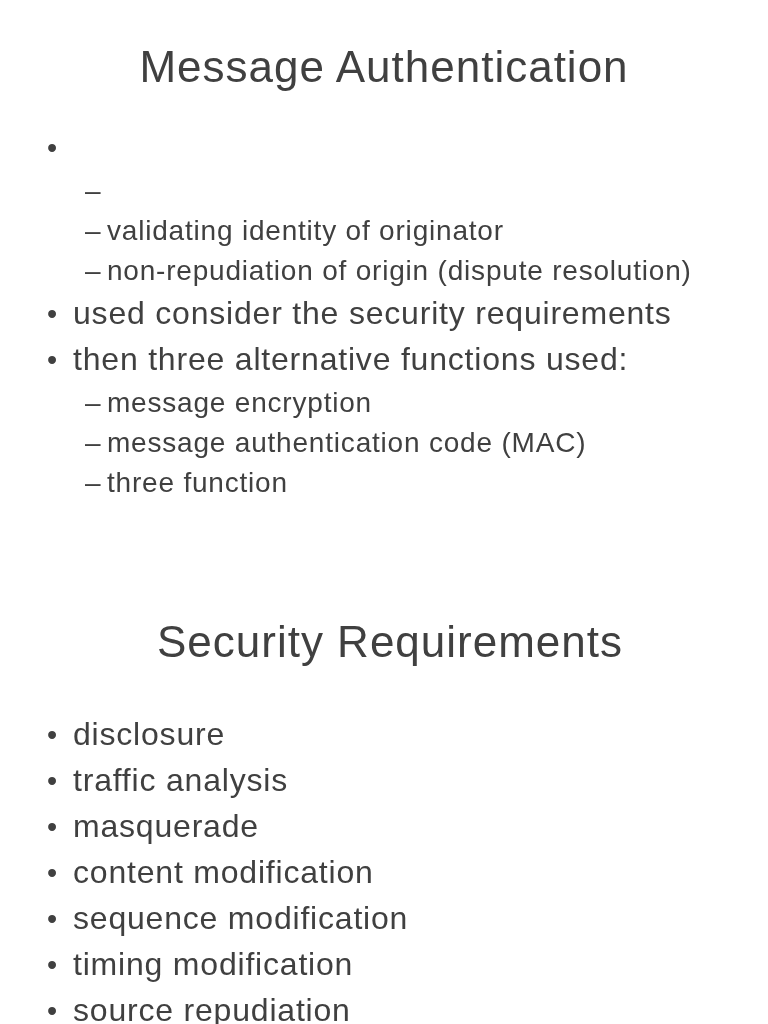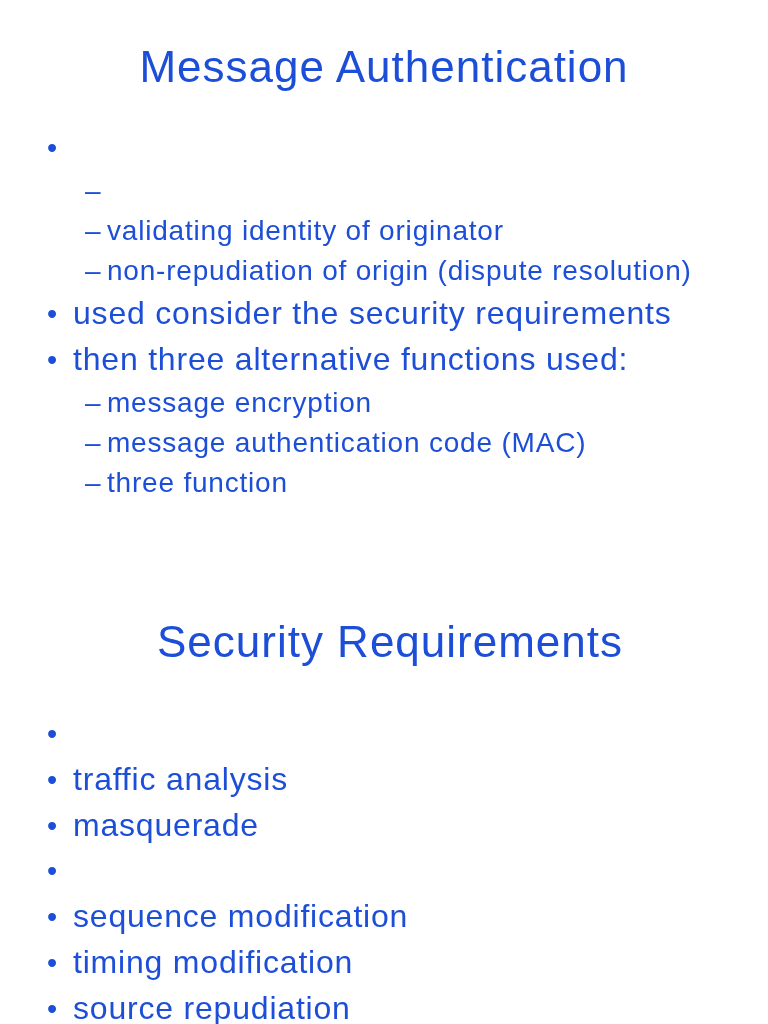--- a/index.html
+++ b/index.html
@@ -7,21 +7,21 @@
     padding: 0;
     background: #ffffff;
   }
   #page {
     position: relative;
     width: 768px;
     height: 1024px;
     background: #ffffff;
     overflow: hidden;
     font-family: "Liberation Sans", "DejaVu Sans", sans-serif;
-    color: #1d4ed8;
+    color: #404040;
   }
   .slide {
     position: absolute;
     left: 0;
     right: 0;
   }
   #slide1 { top: 0; }
   #slide2 { top: 512px; }
 
   h1.slide-title {
@@ -114,31 +114,33 @@
         <span class="txt">three function</span>
       </li>
     </ul>
   </div>
 
   <div id="slide2" class="slide">
     <h1 class="slide-title">Security Requirements</h1>
     <ul class="bullets">
       <li class="item l1">
         <span class="marker">•</span>
+        <span class="txt">disclosure</span>
       </li>
       <li class="item l1">
         <span class="marker">•</span>
         <span class="txt">traffic analysis</span>
       </li>
       <li class="item l1">
         <span class="marker">•</span>
         <span class="txt">masquerade</span>
       </li>
       <li class="item l1">
         <span class="marker">•</span>
+        <span class="txt">content modification</span>
       </li>
       <li class="item l1">
         <span class="marker">•</span>
         <span class="txt">sequence modification</span>
       </li>
       <li class="item l1">
         <span class="marker">•</span>
         <span class="txt">timing modification</span>
       </li>
       <li class="item l1">

